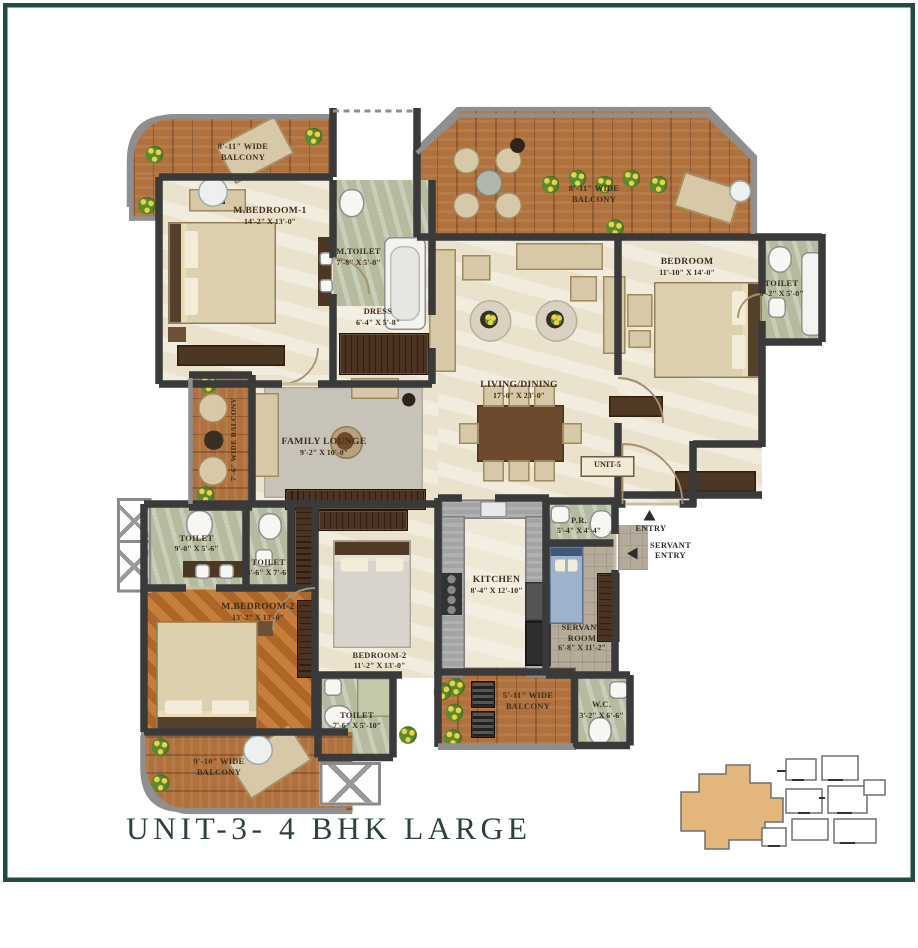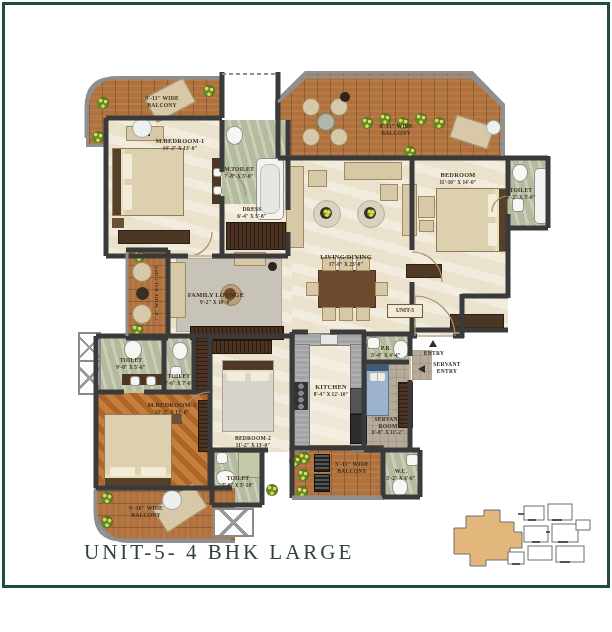--- a/index.html
+++ b/index.html
@@ -323,21 +323,21 @@
     <span class="nm">BALCONY</span>
   </div>
 
 <div class="badge" style="left:387px;top:304px;width:34px;height:12px">UNIT-5</div>
 <div class="arrow-up" style="left:429px;top:340px"></div>
 <div class="tinytxt" style="left:434px;top:353px">ENTRY</div>
 <div class="arrow-left" style="left:418px;top:365px"></div>
 <div class="tinytxt" style="left:447px;top:364px">SERVANT</div>
 <div class="tinytxt" style="left:447px;top:371px">ENTRY</div>
 
-<div class="title">UNIT-5- 4 BHK LARGE</div>
+<div class="title">UNIT-3- 4 BHK LARGE</div>
 
 <svg class="abs" style="left:448px;top:498px;z-index:35" width="150" height="78" viewBox="0 0 150 78">
   <g stroke="#6f6f6f" stroke-width="1">
     <path d="M6,30 h12 v-12 h18 v-6 h16 v12 h14 v10 h8 v16 h-12 v12 h-24 v6 h-16 v-12 h-16 z" fill="#e3b77c"></path>
     <rect x="76" y="8" width="20" height="14" fill="#fff"></rect>
     <rect x="100" y="6" width="24" height="16" fill="#fff"></rect>
     <rect x="104" y="26" width="26" height="18" fill="#fff"></rect>
     <rect x="76" y="28" width="24" height="16" fill="#fff"></rect>
     <rect x="108" y="48" width="28" height="16" fill="#fff"></rect>
     <rect x="80" y="48" width="24" height="14" fill="#fff"></rect>

